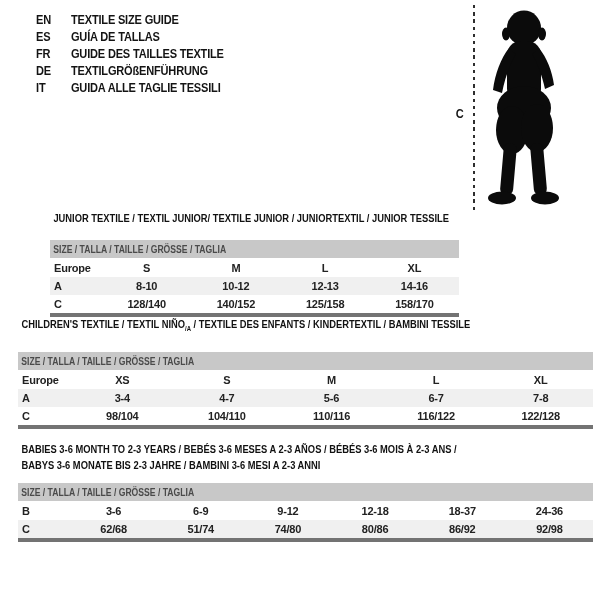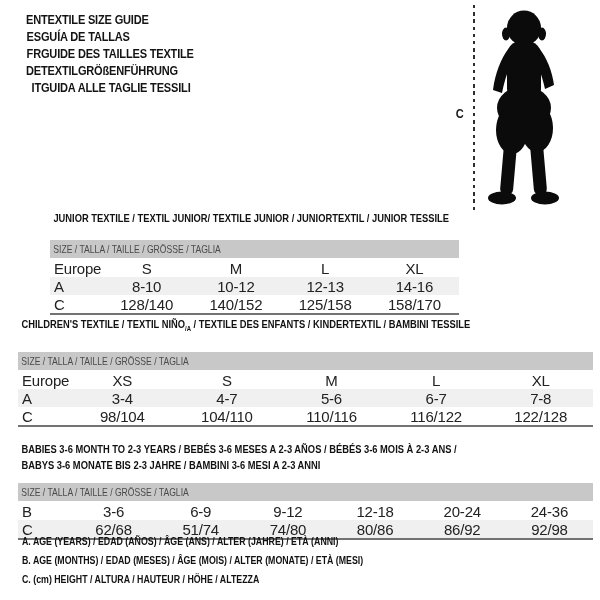--- a/index.html
+++ b/index.html
@@ -4,21 +4,21 @@
 <style>
   html,body{margin:0;padding:0;}
   body{
     width:600px;height:600px;background:#ffffff;
     font-family:"Liberation Sans",sans-serif;color:#141414;
     position:relative;overflow:hidden;
   }
   .page{position:absolute;inset:0;}
 
   
-  .lang-block{position:absolute;left:6px;top:11px;text-align:right;}
+  .lang-block{position:absolute;left:36px;top:11px;}
   .lang-row{display:flex;height:17px;align-items:center;transform:scaleX(0.92);transform-origin:0 50%;white-space:nowrap;}
   .lang-code{width:38px;font-weight:bold;font-size:12px;letter-spacing:-0.2px;}
   .lang-title{font-weight:bold;font-size:12px;letter-spacing:-0.2px;}
 
   
   .fig-line{
     position:absolute;left:473px;top:5px;width:2px;height:206px;
     background:repeating-linear-gradient(to bottom,#2e2e2e 0 3.5px,transparent 3.5px 7.2px);
   }
   .fig-c{position:absolute;left:455px;top:106px;font-size:13px;font-weight:bold;transform:scaleX(0.85);}
@@ -30,28 +30,28 @@
   .sec-title{
     font-size:11px;font-weight:bold;line-height:13px;white-space:nowrap;
     transform:scaleX(0.85);transform-origin:0 0;padding-left:4px;color:#111;
   }
   .sec-title .sub{font-size:7px;vertical-align:sub;}
   .sec3 .sec-title{line-height:16px;}
   .sec1 .sec-title{margin-bottom:15px;}
   .sec2 .sec-title{margin-bottom:17px;}
   .sec3 .sec-title{margin-bottom:10px;}
 
-  .table{width:575px;border-bottom:2px solid #737373;}
+  .table{width:575px;border-bottom:4px solid #737373;font-weight:bold;}
   .w-junior{width:409px;}
   .bar{height:18px;background:#c8c8c8;display:flex;align-items:center;margin-bottom:1px;}
   .bar-text{
     font-size:10.5px;color:#4a4a4a;padding-left:4px;white-space:nowrap;
     transform:scaleX(0.82);transform-origin:0 50%;
   }
-  .t-row{display:grid;height:18px;align-items:center;font-size:15px;color:#222;}
+  .t-row{display:grid;height:18px;align-items:center;font-size:11px;color:#222;}
   .g5{grid-template-columns:52px repeat(4,1fr);}
   .g6{grid-template-columns:52px repeat(5,1fr);}
   .g7{grid-template-columns:52px repeat(6,1fr);}
   .t-row span{text-align:center;letter-spacing:-0.2px;}
   .t-row span:first-child{text-align:left;padding-left:4px;}
   .alt{background:#f0f0f0;}
 
   
   .notes{position:absolute;left:22px;top:532px;}
   .note-line{
@@ -178,34 +178,29 @@
     <div class="table">
       <div class="bar">
         <span class="bar-text">SIZE / TALLA / TAILLE / GRÖSSE / TAGLIA</span>
       </div>
       <div class="t-row g7">
         <span>B</span>
         <span>3-6</span>
         <span>6-9</span>
         <span>9-12</span>
         <span>12-18</span>
-        <span>20-24</span>
+        <span>18-37</span>
         <span>24-36</span>
       </div>
       <div class="t-row g7 alt">
         <span>C</span>
         <span>62/68</span>
         <span>51/74</span>
         <span>74/80</span>
         <span>80/86</span>
         <span>86/92</span>
         <span>92/98</span>
       </div>
     </div>
   </div>
 
-  <div class="notes">
-    <div class="note-line">A. AGE (YEARS) / EDAD (AÑOS) / ÂGE (ANS) / ALTER (JAHRE) / ETÀ (ANNI)</div>
-    <div class="note-line">B. AGE (MONTHS) / EDAD (MESES) / ÂGE (MOIS) / ALTER (MONATE) / ETÀ (MESI)</div>
-    <div class="note-line">C. (cm) HEIGHT / ALTURA / HAUTEUR / HÖHE / ALTEZZA</div>
-  </div>
 
 </div>
 
 </body></html>

